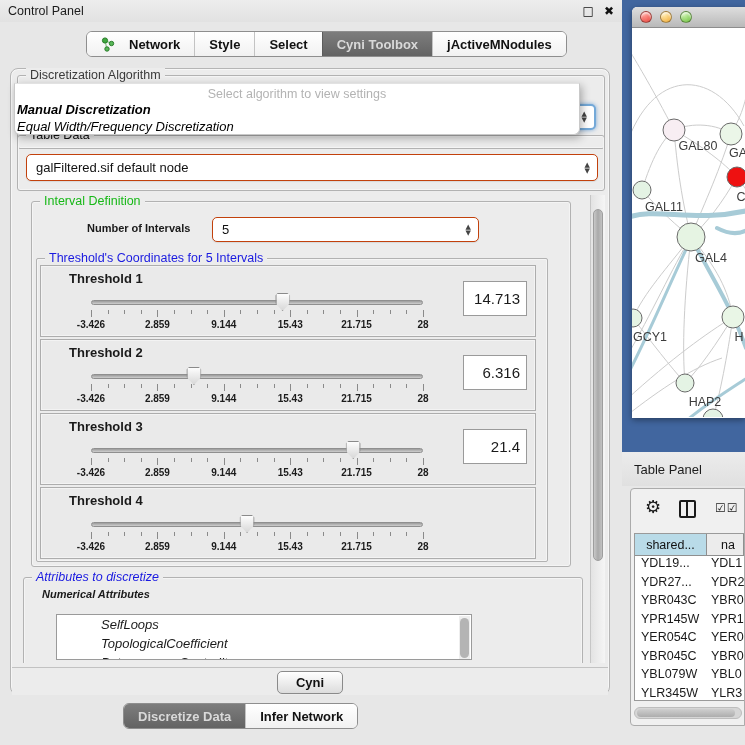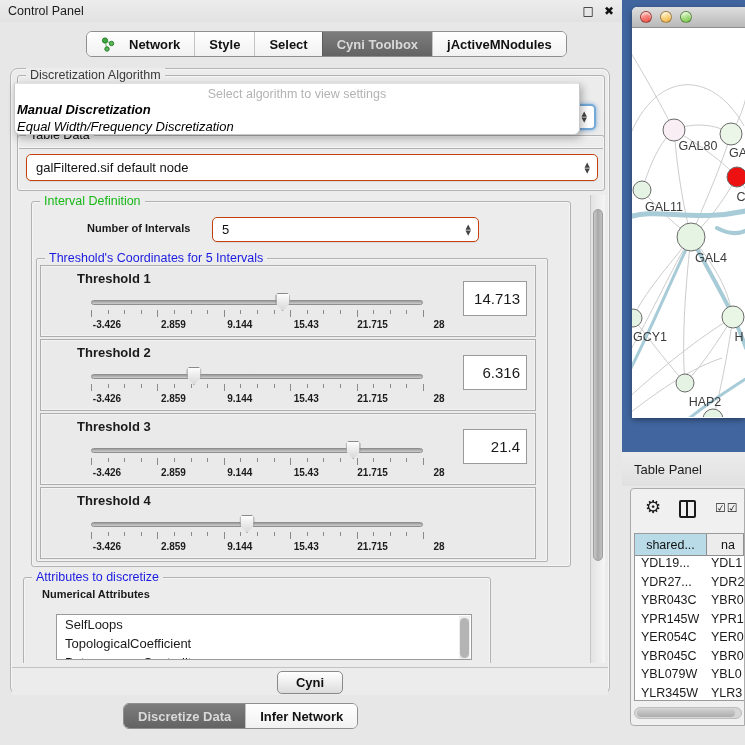--- a/index.html
+++ b/index.html
@@ -49,40 +49,40 @@
   
   .scrollpane { position:absolute; left:6px; top:126px; width:588px; height:468px; background:#ececec; overflow:hidden; }
   .v-scrollbar { position:absolute; right:0; top:0; width:15px; height:100%; background:linear-gradient(90deg,#e3e3e3,#f5f5f5);
                  border-left:1px solid #c6c6c6; }
   .v-scrollbar .thumb { position:absolute; left:2px; top:14px; width:10px; height:352px; border-radius:6px;
                         background:linear-gradient(90deg,#c8c8c8,#a9a9a9,#c2c2c2); border:1px solid #9d9d9d; }
 
   
   .thr-panel { position:relative; margin:0 0 2px 0; width:496px; height:72px; background:#eaeaea;
                border:1px solid #adadad; box-shadow:inset 0 0 0 1px #f3f3f3; }
-  .thr-title { position:absolute; left:28px; top:5px; font-size:13px; font-weight:700;margin-left:8px; }
+  .thr-title { position:absolute; left:28px; top:5px; font-size:13px; font-weight:700; }
   .thr-slider { position:absolute; left:50px; top:26px; width:332px; height:42px; }
   .thr-track { position:absolute; left:0; top:8px; width:100%; height:5px; border-radius:3px;
                background:linear-gradient(#9b9b9b,#cfcfcf); border:1px solid #8f8f8f; }
   .thr-thumb { position:absolute; top:1px; width:15px; height:18px; transform:translateX(-50%);
                background:linear-gradient(#fdfdfd,#d8d8d8); border:1px solid #8a8a8a;
                clip-path:polygon(18% 0,82% 0,100% 14%,100% 56%,50% 100%,0 56%,0 14%); }
   .thr-ticks { position:absolute; left:0; top:18px; width:100%; height:8px; }
   .thr-ticks i { position:absolute; width:1px; background:#8a8a8a; top:0; }
   .thr-ticks i.minor { height:4px; }
   .thr-ticks i.major { height:7px; }
-  .thr-labels { position:absolute; left:16px; top:27px; width:100%; height:12px; }
+  .thr-labels { position:absolute; left:0; top:27px; width:100%; height:12px; }
   .thr-labels span { position:absolute; transform:translateX(-50%); font-size:10px; font-weight:700; color:#1c1c1c; white-space:nowrap; }
   .thr-value { position:absolute; right:8px; top:15px; width:64px; height:35px; background:#ffffff;
                border:1px solid #9a9a9a; font-size:15px; text-align:right; line-height:33px; padding-right:6px; }
 
   
   .attr-list { position:absolute; left:32px; top:36px; width:416px; height:46px; background:#ffffff;
                border:1px solid #9a9a9a; overflow:hidden; }
-  .attr-item { font-size:13px; padding-left:8px; line-height:19px; white-space:nowrap; }
+  .attr-item { font-size:13px; padding-left:8px; line-height:19px; white-space:nowrap;margin-left:36px; }
   .attr-scroll { position:absolute; right:1px; top:1px; width:11px; height:44px; background:#eeeeee; }
   .attr-scroll .thumb { position:absolute; left:1px; top:2px; width:9px; height:40px; border-radius:5px; background:#b4b4b4; }
 
   
   .apply-row { position:absolute; left:1px; right:1px; top:598px; height:28px; border-top:1px solid #c2c2c2; background:#ececec; }
   .apply-btn { position:absolute; left:50%; transform:translateX(-50%); top:3px; width:66px; height:23px;
                background:linear-gradient(#ffffff,#dcdcdc); border:1px solid #8a8a8a; border-radius:5px;
                font-size:13px; font-weight:600; text-align:center; line-height:21px; color:#111; }
 
   
@@ -357,21 +357,21 @@
                     <span style="left: 60%;">15.43</span>
                     <span style="left: 80%;">21.715</span>
                     <span style="left: 100%;">28</span>
                   </div>
                 </div>
               </div>
             </div>
         </div>
       </div>
 
-      <div class="group" style="left:6px; top:382px; width:468px; height:100px;">
+      <div class="group" style="left:6px; top:382px; width:560px; height:100px;font-style:italic;">
         <div class="legend" style="color:#1a1ae0;">Attributes to discretize</div>
         <div class="lbl" style="left:18px; top:10px;">Numerical Attributes</div>
         <div class="attr-list">
           <div id="attr-items">
               <div class="attr-item">SelfLoops</div>
               <div class="attr-item">TopologicalCoefficient</div>
               <div class="attr-item">BetweennessCentrality</div>
             </div>
           <div class="attr-scroll">
               <div class="thumb"></div>

